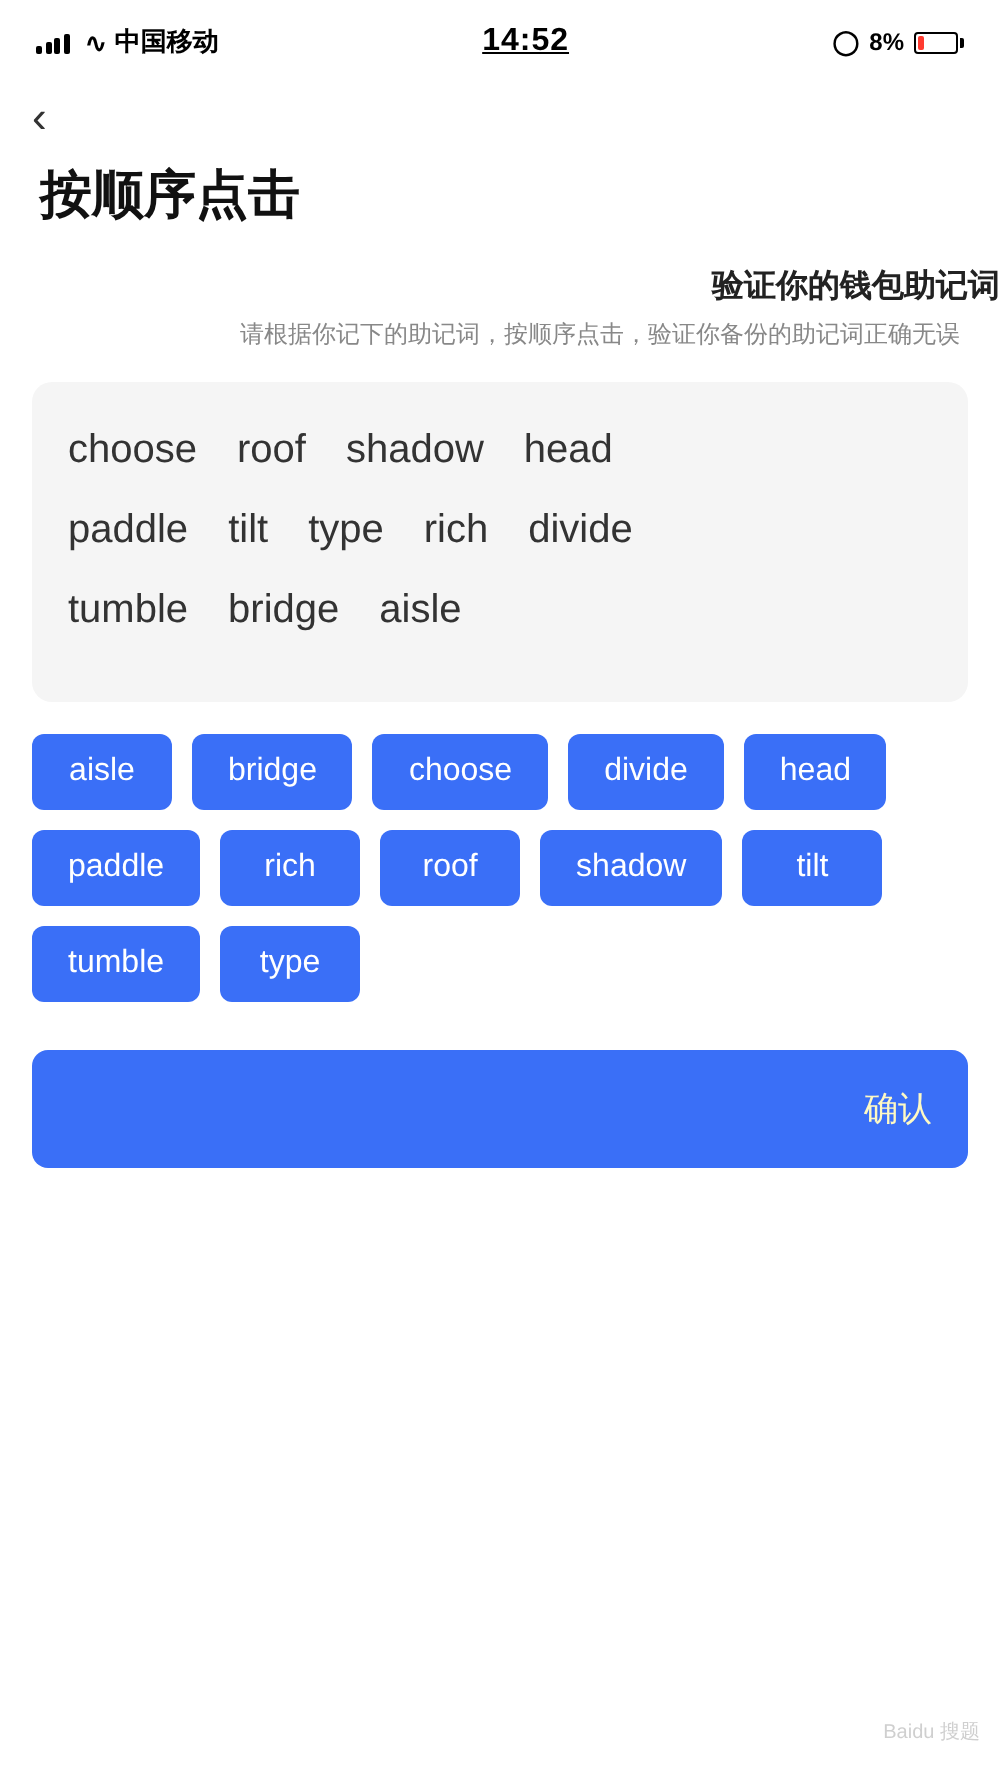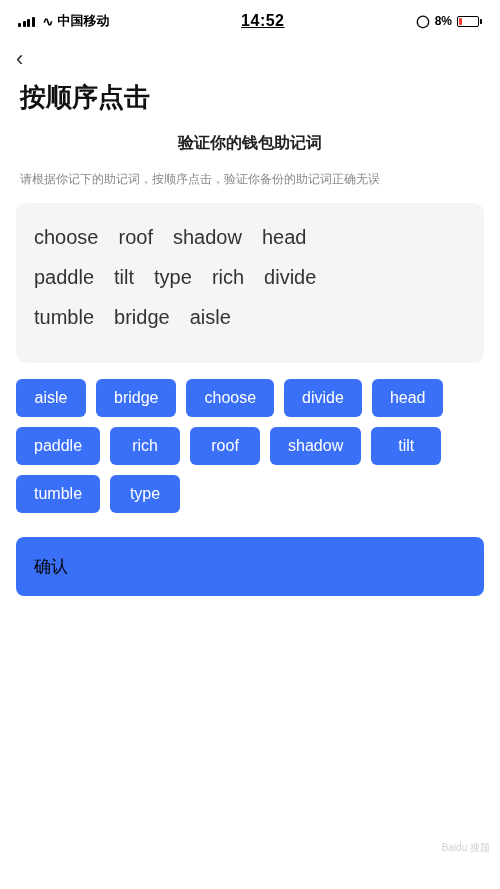--- a/index.html
+++ b/index.html
@@ -117,31 +117,31 @@
     
     .page-title {
       font-size: 26px;
       font-weight: 700;
       color: #111;
       padding: 4px 20px 18px 20px;
     }
 
     
     .section-title {
-      text-align: center;
+      text-align: right;
       font-size: 16px;
       font-weight: 600;
       color: #222;
-      margin-bottom: 16px;
+      margin-bottom: 4px;
     }
 
     .section-desc {
       font-size: 12px;
       color: #888;
-      text-align: left;
+      text-align: right;
       padding: 0 20px;
       line-height: 1.6;
       margin-bottom: 14px;
     }
 
     
     .word-display-box {
       margin: 0 16px;
       background: #f5f5f5;
       border-radius: 10px;
@@ -185,36 +185,36 @@
       border: none;
       outline: none;
       min-width: 70px;
       text-align: center;
     }
 
     
     .confirm-btn {
       margin: 14px 16px 16px 16px;
       background: #3a6ff7;
-      color: #000000;
+      color: #fef9c3;
       border: none;
       border-radius: 8px;
       width: calc(100% - 32px);
       padding: 18px;
       font-size: 17px;
       font-weight: 500;
       cursor: pointer;
-      text-align: left;
+      text-align: right;
       outline: none;
     }
 
     
     .watermark {
       position: fixed;
-      bottom: 34px;
+      bottom: 16px;
       right: 10px;
       font-size: 10px;
       color: #bbb;
       opacity: 0.7;
     }
   </style>
 </head>
 <body>
 
 

